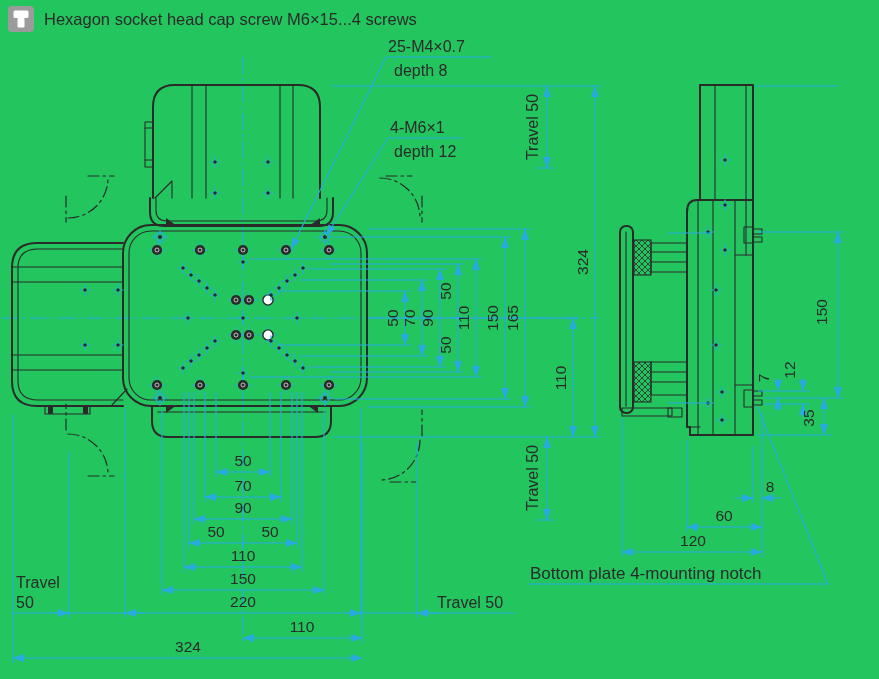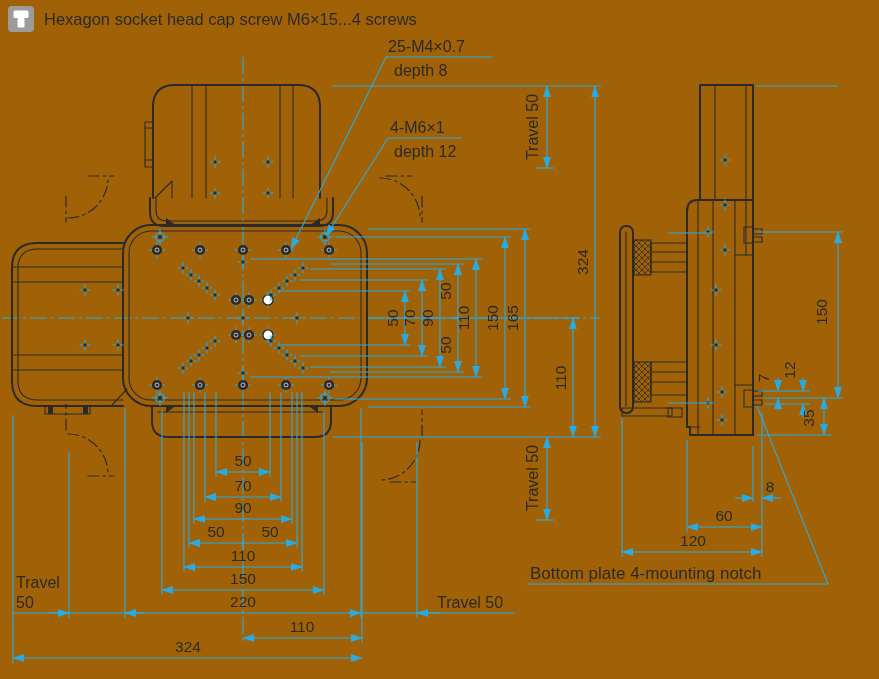--- a/index.html
+++ b/index.html
@@ -1,16 +1,16 @@
 <!DOCTYPE html>
 <html><head>
 <meta charset="utf-8">
 <style>
   html,body{margin:0;padding:0;background:#fff;}
-  .page{position:relative;width:879px;height:679px;background:#a16207;font-family:"Liberation Sans",sans-serif;}
+  .page{position:relative;width:879px;height:679px;background:#22c55e;font-family:"Liberation Sans",sans-serif;}
   svg{display:block;}
   
   .k{stroke:#2A2A2A;fill:none;stroke-width:2;stroke-linejoin:round;stroke-linecap:round;}
   .k1{stroke:#2A2A2A;fill:none;stroke-width:1.1;stroke-linejoin:round;stroke-linecap:round;}
   .kd{stroke:#2A2A2A;fill:none;stroke-width:1.2;stroke-dasharray:11 4 2.5 4;stroke-linecap:round;}
   
   .b{stroke:#29ABE2;fill:none;stroke-width:1.1;}
   .bc{stroke:#29ABE2;fill:none;stroke-width:1.1;stroke-dasharray:17 4 3 4;}
   .dt{font-size:15.5px;fill:#2A2A2A;}
   .ct{font-size:16px;fill:#2A2A2A;}

